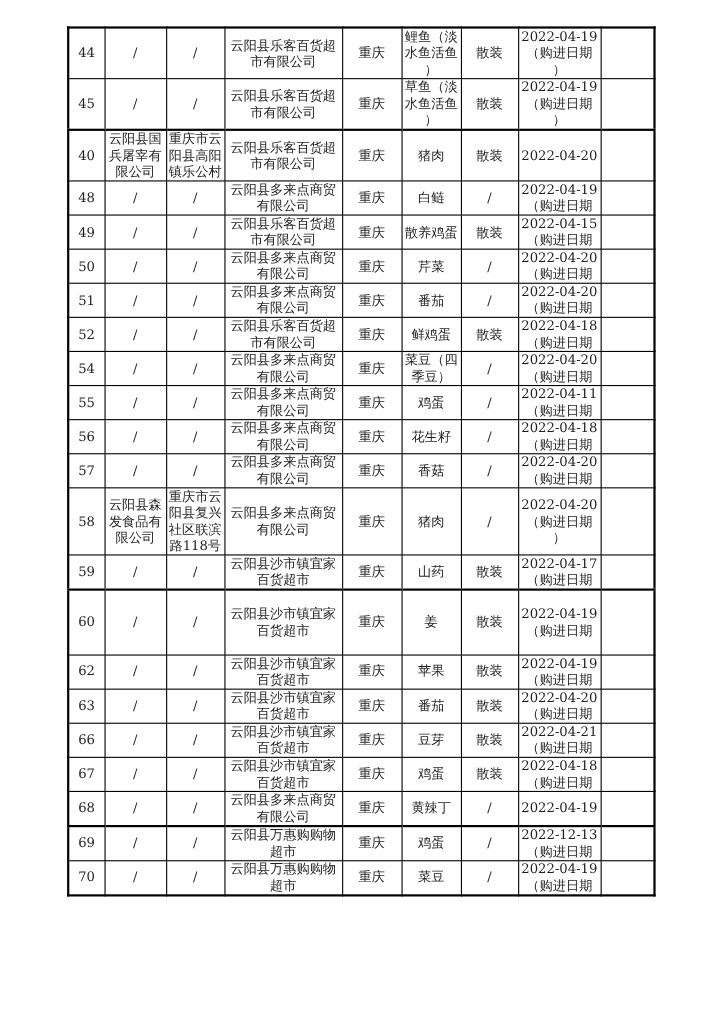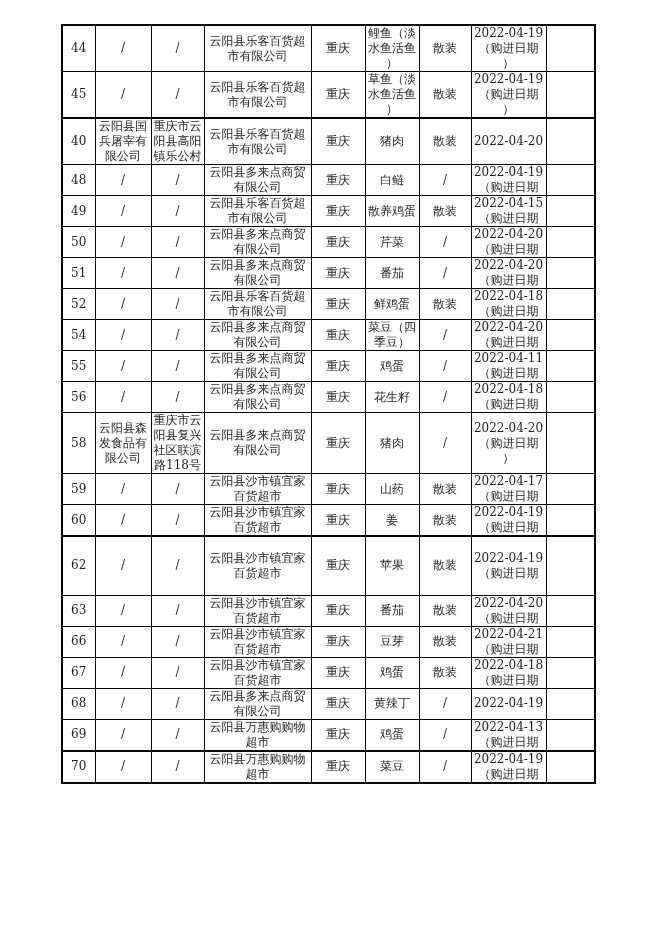--- a/index.html
+++ b/index.html
@@ -219,20 +219,33 @@
           <td>云阳县多来点商贸
 有限公司</td>
           <td>重庆</td>
           <td>花生籽</td>
           <td>/</td>
           <td>2022-04-18
 （购进日期</td>
           <td></td>
         </tr>
         <tr>
+          <td>57</td>
+          <td>/</td>
+          <td>/</td>
+          <td>云阳县多来点商贸
+有限公司</td>
+          <td>重庆</td>
+          <td>香菇</td>
+          <td>/</td>
+          <td>2022-04-20
+（购进日期</td>
+          <td></td>
+        </tr>
+        <tr>
           <td>58</td>
           <td>云阳县森
 发食品有
 限公司</td>
           <td>重庆市云
 阳县复兴
 社区联滨
 路118号</td>
           <td>云阳县多来点商贸
 有限公司</td>
@@ -336,21 +349,21 @@
         </tr>
         <tr>
           <td>69</td>
           <td>/</td>
           <td>/</td>
           <td>云阳县万惠购购物
 超市</td>
           <td>重庆</td>
           <td>鸡蛋</td>
           <td>/</td>
-          <td>2022-04-13
+          <td>2022-12-13
 （购进日期</td>
           <td></td>
         </tr>
         <tr>
           <td>70</td>
           <td>/</td>
           <td>/</td>
           <td>云阳县万惠购购物
 超市</td>
           <td>重庆</td>

